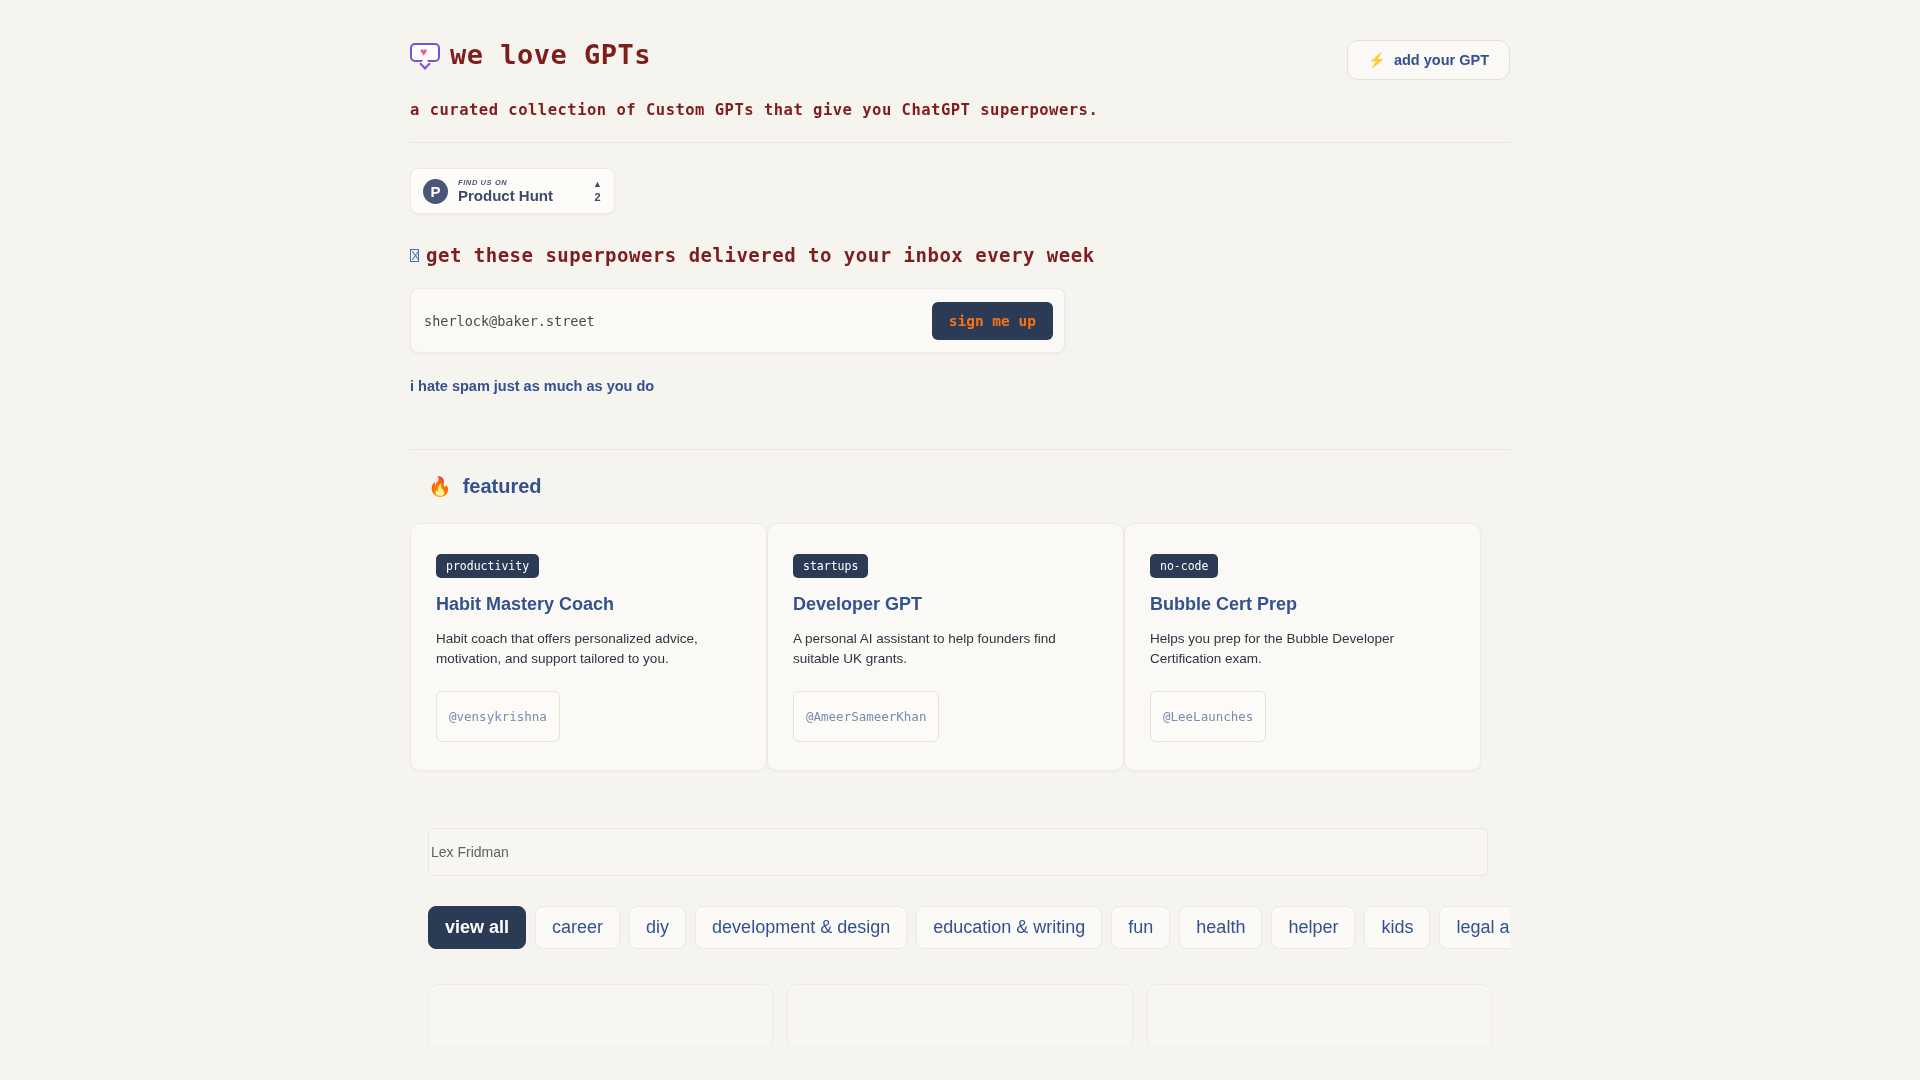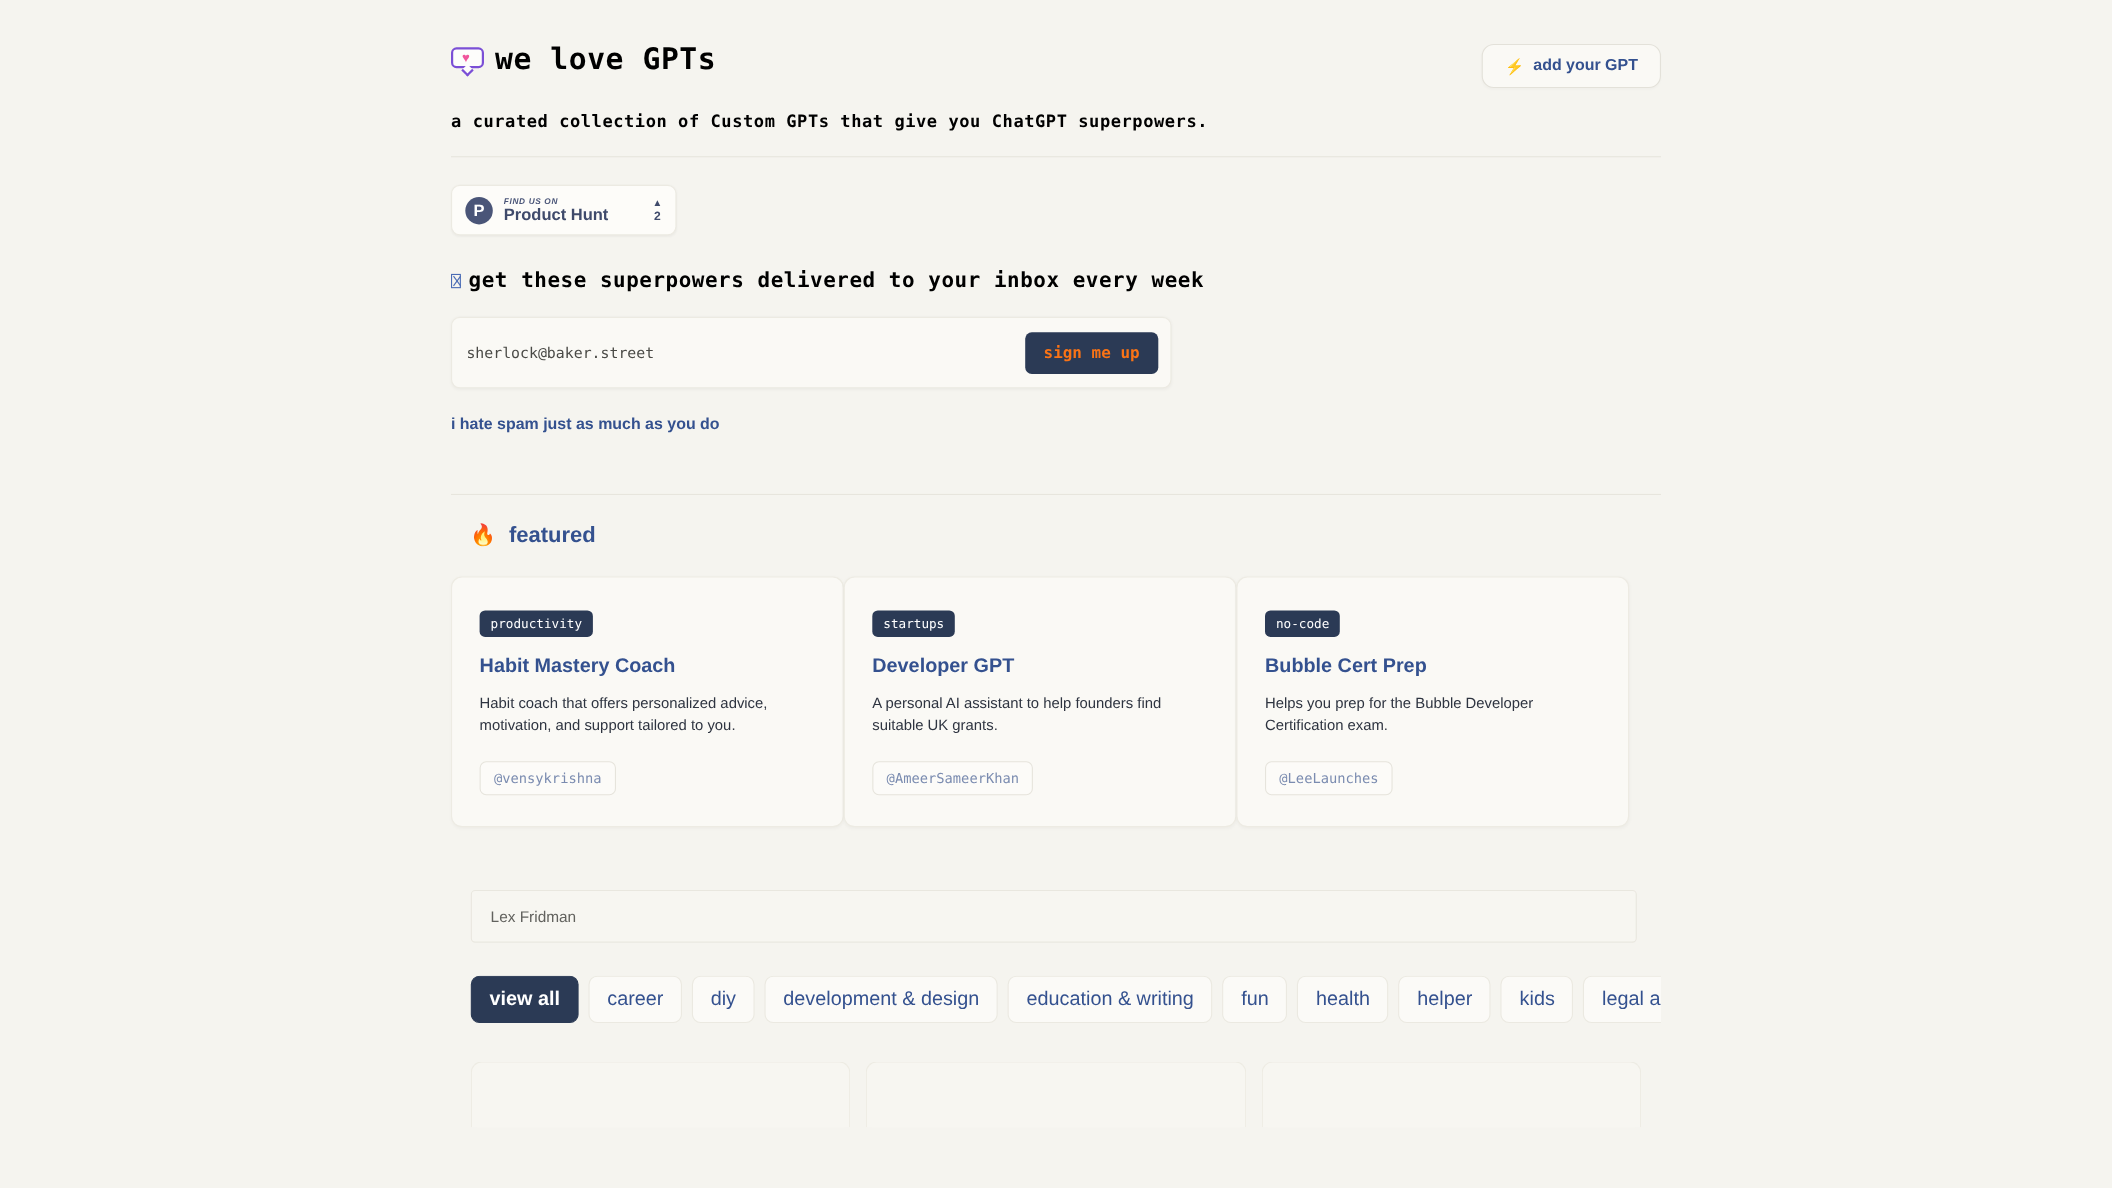--- a/index.html
+++ b/index.html
@@ -24,21 +24,21 @@
     width: 1100px;
     margin: 0 auto;
     padding-top: 40px;
   }
 
   
   .pixel {
     font-family: "DejaVu Sans Mono", monospace;
     font-weight: bold;
     letter-spacing: 0.5px;
-    color: #000000;
+    color: #7f1d1d;
   }
 
   
   .header-row {
     display: flex;
     align-items: flex-start;
     justify-content: space-between;
   }
 
   .brand {
@@ -293,36 +293,36 @@
   .card-desc {
     font-size: 13.5px;
     line-height: 20px;
     color: #2e3440;
     margin-bottom: 22px;
   }
   .card-author {
     display: inline-block;
     border: 1px solid #e6e4dc;
     border-radius: 6px;
-    padding: 7px 12px;
+    padding: 17px 12px;
     font-size: 12.5px;
     font-family: "DejaVu Sans Mono", monospace;
     color: #7b8cb0;
     background: #fcfbf8;
   }
 
   
   .search-wrap { margin-top: 57px; padding: 0 18px; }
   .search-input {
     width: 1060px;
     height: 48px;
     background: #f7f6f1;
     border: 1px solid #e9e7df;
     border-radius: 4px;
-    padding: 0 17px;
+    padding: 0 2px;
     font-size: 14px;
     color: #4d4d49;
     outline: none;
     font-family: "Liberation Sans", sans-serif;
   }
   .search-input::placeholder { color: #62625e; opacity: 1; }
 
   .cat-row {
     margin-top: 30px;
     display: flex;

